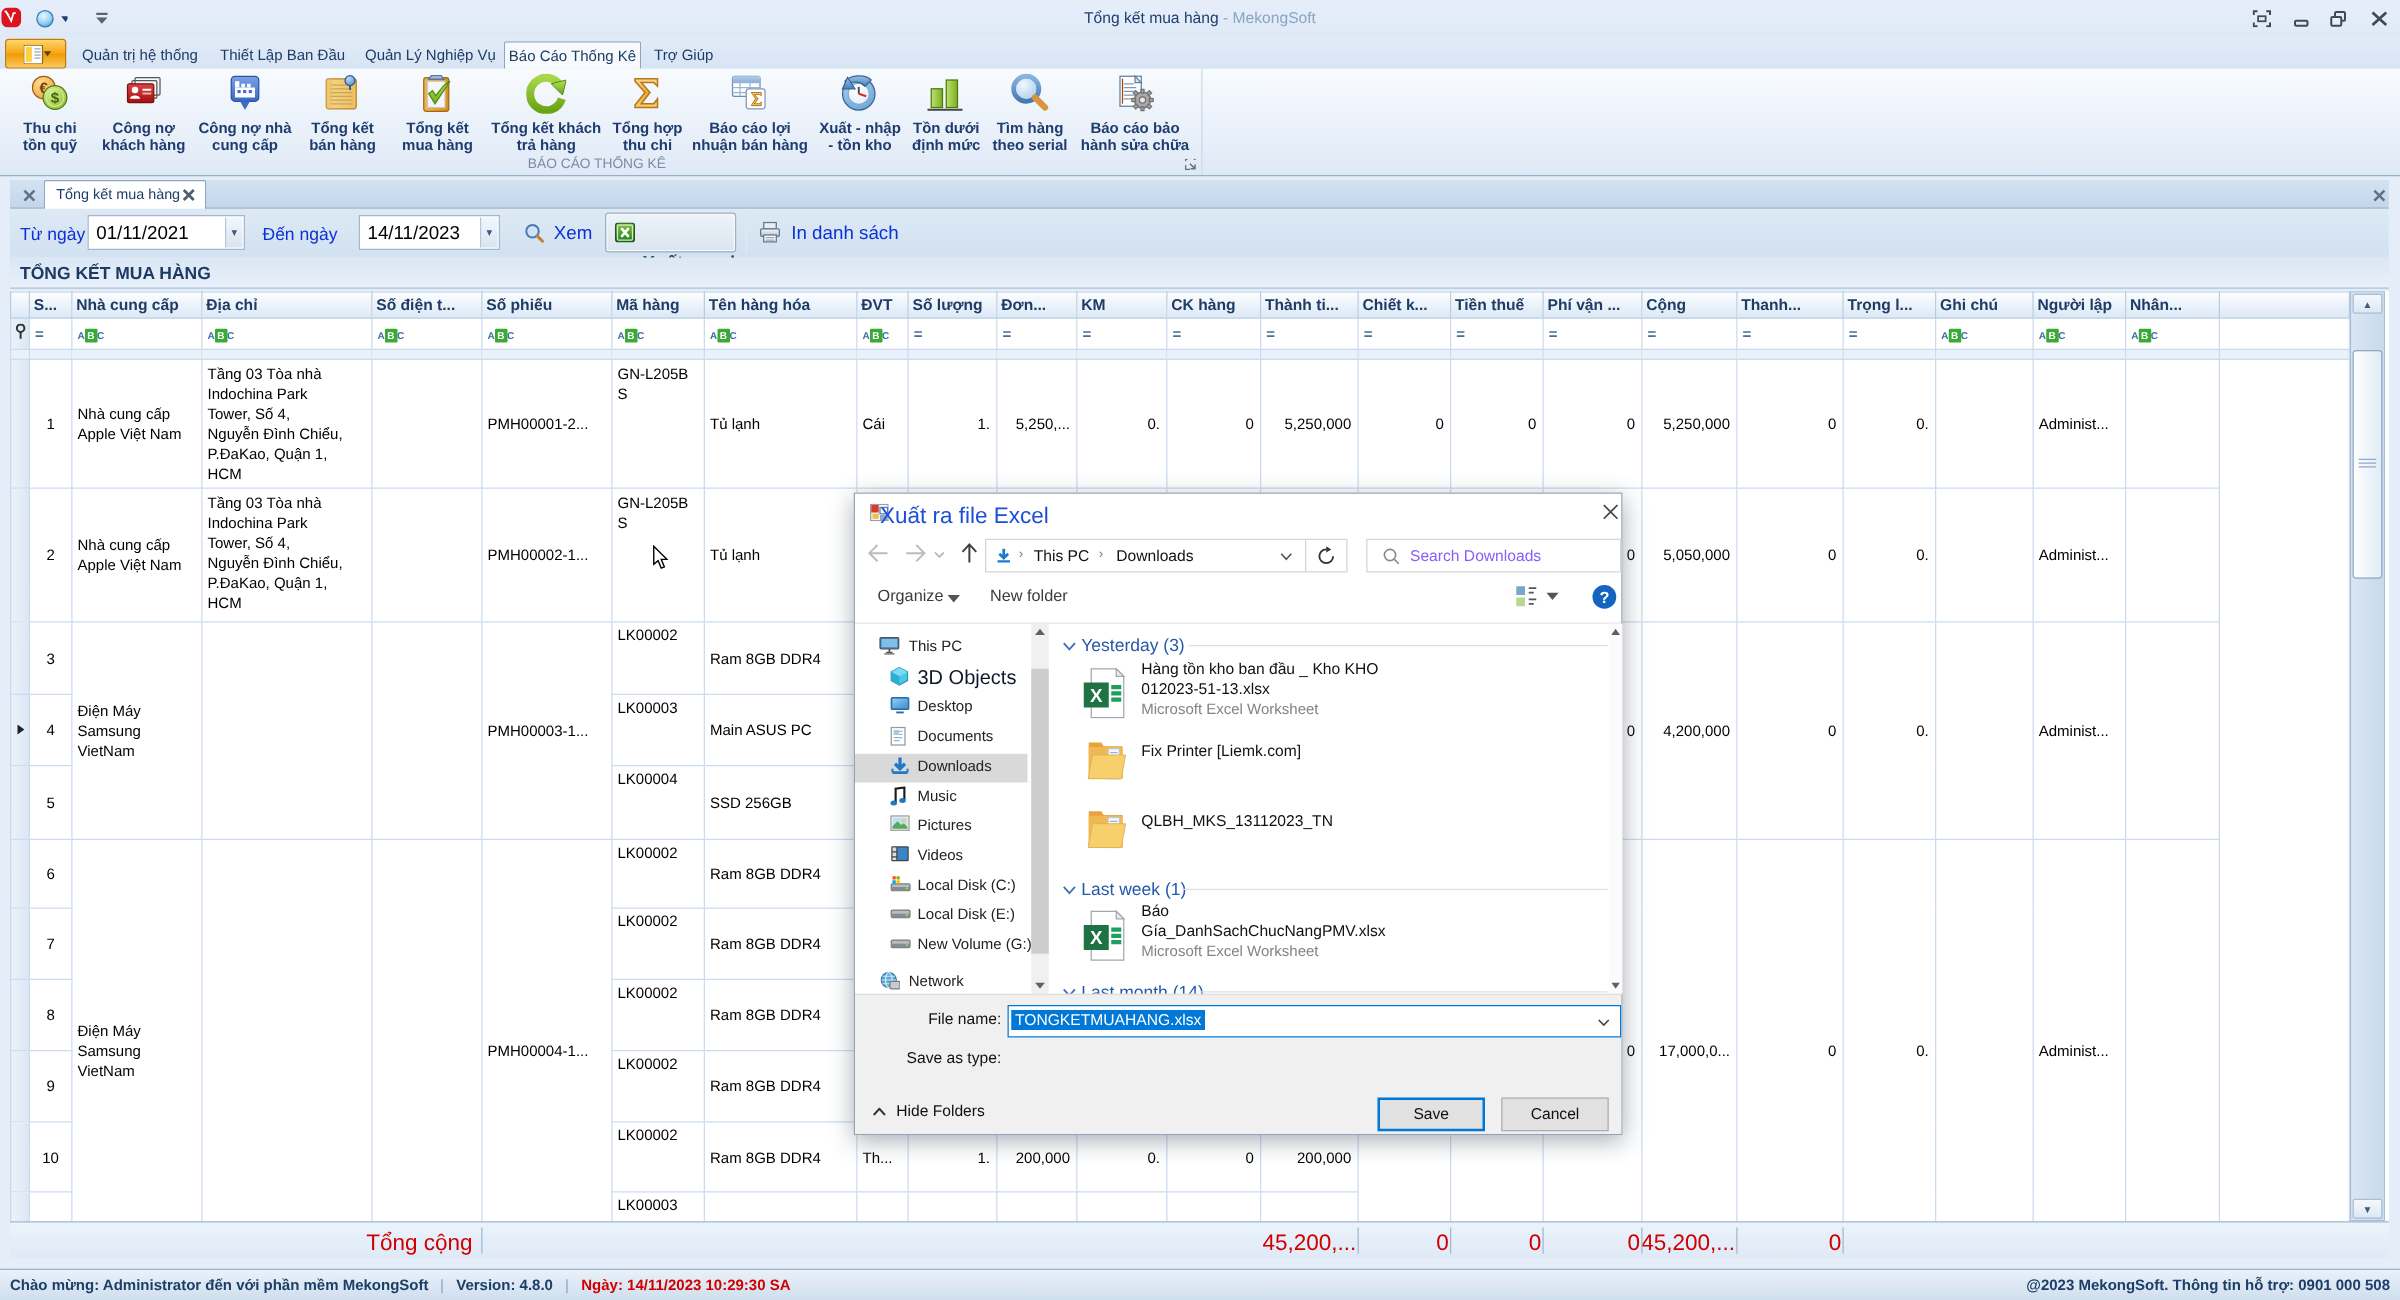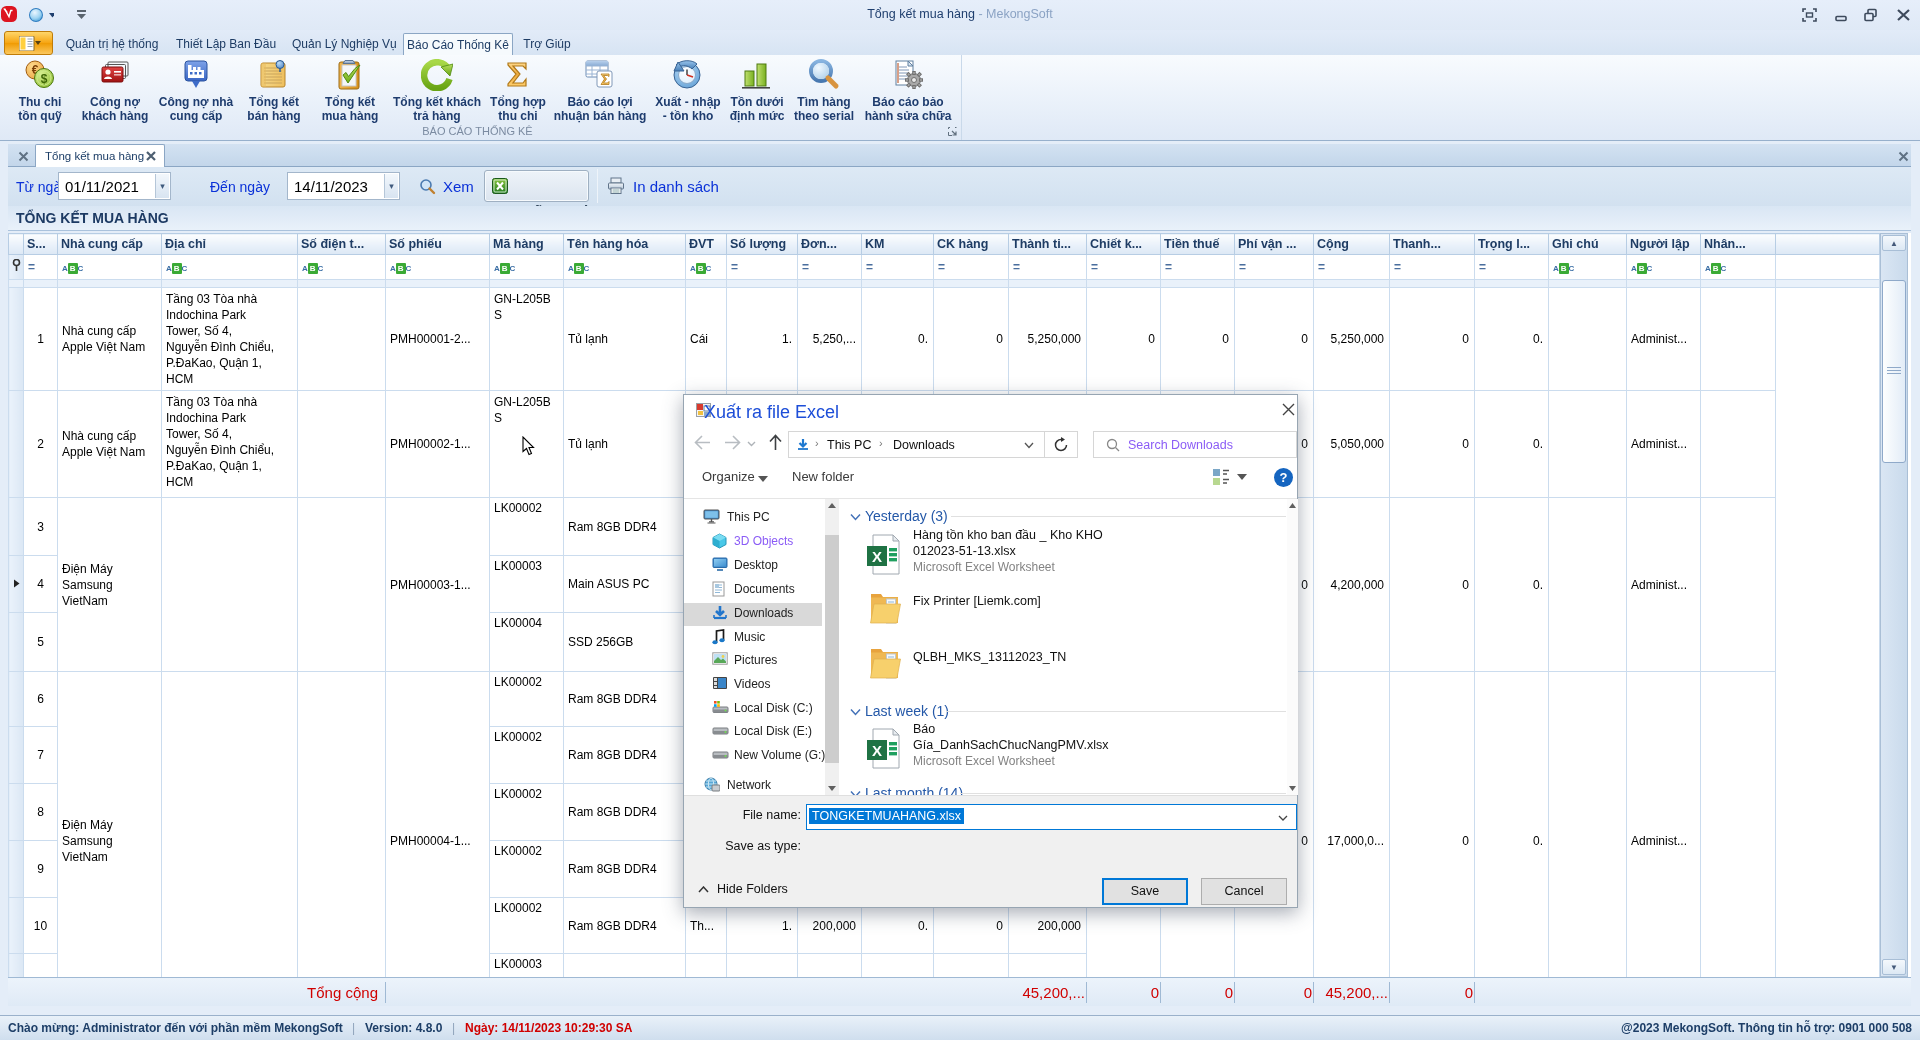--- a/index.html
+++ b/index.html
@@ -23,21 +23,21 @@
 .darr{position:absolute;right:1px;top:1px;width:14px;height:24px;background:linear-gradient(#f2f7fc,#d8e4f1);border-left:1px solid #b5c6d8;color:#3f5a7d;font-size:9px;text-align:center;line-height:25px;}
 table{border-collapse:collapse;table-layout:fixed;}
 td,th{overflow:hidden;white-space:nowrap;vertical-align:middle;padding:0;}
 th{background:linear-gradient(#fcfdfe,#e9f1fa 55%,#dce8f5);border:1px solid #b7cde4;font-size:12.5px;color:#1e3c64;text-align:left;font-weight:bold;}
 td{border:1px solid #cbdcee;font-size:12px;color:#000;background:#fff;}
 td.num{text-align:right;padding-right:5px;}
 td.txt{padding-left:4px;}
 td.top{vertical-align:top;padding-top:3px;}
 td.ind{background:linear-gradient(90deg,#eaf2fb,#dbe7f4);}
 td.fx{background:#e9f1fa;height:8px;}
-#footerrow{left:8px;top:977px;width:1903px;height:29px;background:linear-gradient(#ecf3fb,#dfeaf6);border-top:1px solid #9fb9d4;font-size:15px;color:#d00000;}
+#footerrow{left:8px;top:977px;width:1903px;height:29px;background:linear-gradient(#ecf3fb,#dfeaf6);border-top:1px solid #9fb9d4;font-size:18px;color:#d00000;}
 .fsep{position:absolute;top:4px;width:1px;height:21px;background:#9fb9d4;}
 #statusbar{left:0;top:1015px;width:1920px;height:25px;background:linear-gradient(#e9f1f9,#cfdeee);border-top:1px solid #9ab1cb;font-size:12px;white-space:nowrap;color:#1d3e67;font-weight:bold;}
 #dlg{left:683px;top:394px;width:615px;height:514px;background:#fff;border:1px solid #97a5b2;box-shadow:0 5px 18px rgba(60,70,90,.45);}
 .d{position:absolute;}
 .gh{font-size:14px;color:#2458a8;}
 .fname{font-size:12.5px;color:#111;}
 .fsub{font-size:12px;color:#838383;}
 .sbtn{position:absolute;background:#e1e1e1;font-size:12.5px;color:#111;text-align:center;line-height:25px;}
 </style>
 </head>
@@ -348,21 +348,21 @@
   </svg>
 <div class="abs" style="left:35px;top:144px;width:130px;height:24px;background:#fff;border:1px solid #8ba6c4;border-bottom:none;border-radius:2px 2px 0 0;font-size:11.5px;color:#1d3e67;line-height:23px;padding-left:9px;">Tổng kết mua hàng</div>
 <svg class="abs" style="left:146px;top:151px" width="10" height="10" viewBox="0 0 10 10">
     <path d="M1 1 L9 9 M9 1 L1 9" stroke="#4d5f71" stroke-width="2.2"></path>
   </svg>
 <svg class="abs" style="left:1898px;top:151px" width="11" height="11" viewBox="0 0 11 11">
     <path d="M1.5 1.5 L9.5 9.5 M9.5 1.5 L1.5 9.5" stroke="#5f7183" stroke-width="2"></path>
   </svg>
 <div class="abs" id="filterbar"></div>
 <div class="abs bluelbl" style="left:16px;top:179px;">Từ ngày</div>
-<div class="abs dinput" style="left:58px;top:172px;width:113px;">
+<div class="abs dinput" style="left:70px;top:172px;width:126px;">
     <span style="position:absolute;left:6px;top:5px;font-size:15px;color:#000">01/11/2021</span>
     <span class="darr">▾</span>
   </div>
 <div class="abs bluelbl" style="left:210px;top:179px;">Đến ngày</div>
 <div class="abs dinput" style="left:287px;top:172px;width:113px;">
     <span style="position:absolute;left:6px;top:5px;font-size:15px;color:#000">14/11/2023</span>
     <span class="darr">▾</span>
   </div>
 <svg class="abs" style="left:419px;top:178px" width="17" height="17" viewBox="0 0 17 17">
     <circle cx="7" cy="7" r="5" fill="#cfe4f7" stroke="#4a7ab0" stroke-width="1.6"></circle>
@@ -805,21 +805,21 @@
         <rect x="2.2" y="2.2" width="12.6" height="6.6" fill="#7ec0ea"></rect>
         <path d="M6 13 h5 M8.5 10 v3" stroke="#555" stroke-width="1.4"></path>
         <path d="M4.5 14 h8" stroke="#888" stroke-width="1.4"></path>
       </svg></div>
 <div class="d" style="left:43px;top:115px;font-size:12px;color:#222;white-space:nowrap">This PC</div>
 <div class="d" style="left:28px;top:138px"><svg width="15" height="16" viewBox="0 0 15 16">
         <path d="M7.5 1 L14 4.5 L14 11.5 L7.5 15 L1 11.5 L1 4.5 Z" fill="#49c8e8" stroke="#2896b8"></path>
         <path d="M7.5 1 L14 4.5 L7.5 8 L1 4.5 Z" fill="#7adcf2"></path>
         <path d="M7.5 8 L7.5 15 L1 11.5 L1 4.5 Z" fill="#2eaed0"></path>
       </svg></div>
-<div class="d" style="left:50px;top:139px;font-size:12px;color:#8b5cf6;white-space:nowrap">3D Objects</div>
+<div class="d" style="left:50px;top:139px;font-size:16px;color:#0f172a;white-space:nowrap">3D Objects</div>
 <div class="d" style="left:28px;top:162px"><svg width="16" height="14" viewBox="0 0 16 14">
         <rect x="1" y="1" width="14" height="9.5" rx="1" fill="#3a85c8" stroke="#2a6ba8"></rect>
         <rect x="2" y="2" width="12" height="7.5" fill="url(#dsk)"></rect>
         <defs>
           <linearGradient id="dsk" x1="0" y1="0" x2="1" y2="1">
             <stop offset="0" stop-color="#8ecdf2"></stop>
             <stop offset="1" stop-color="#3f8fd0"></stop>
           </linearGradient>
         </defs>
         <path d="M5 13 h6" stroke="#2a6ba8" stroke-width="1.6"></path>

